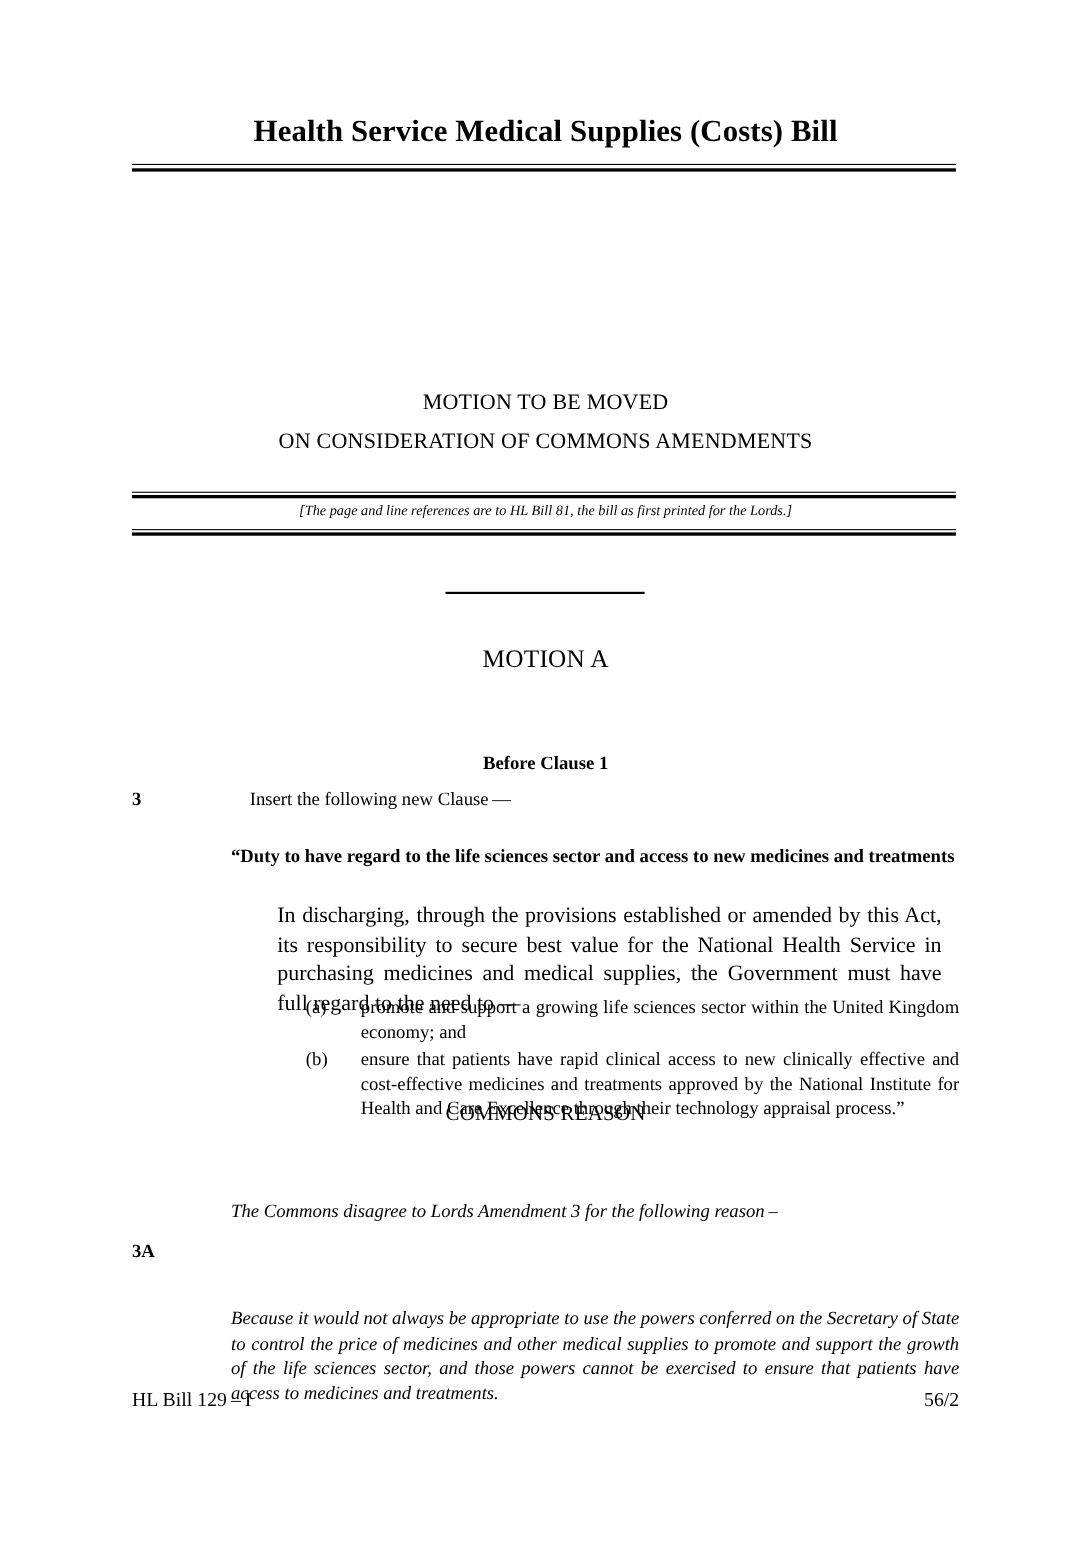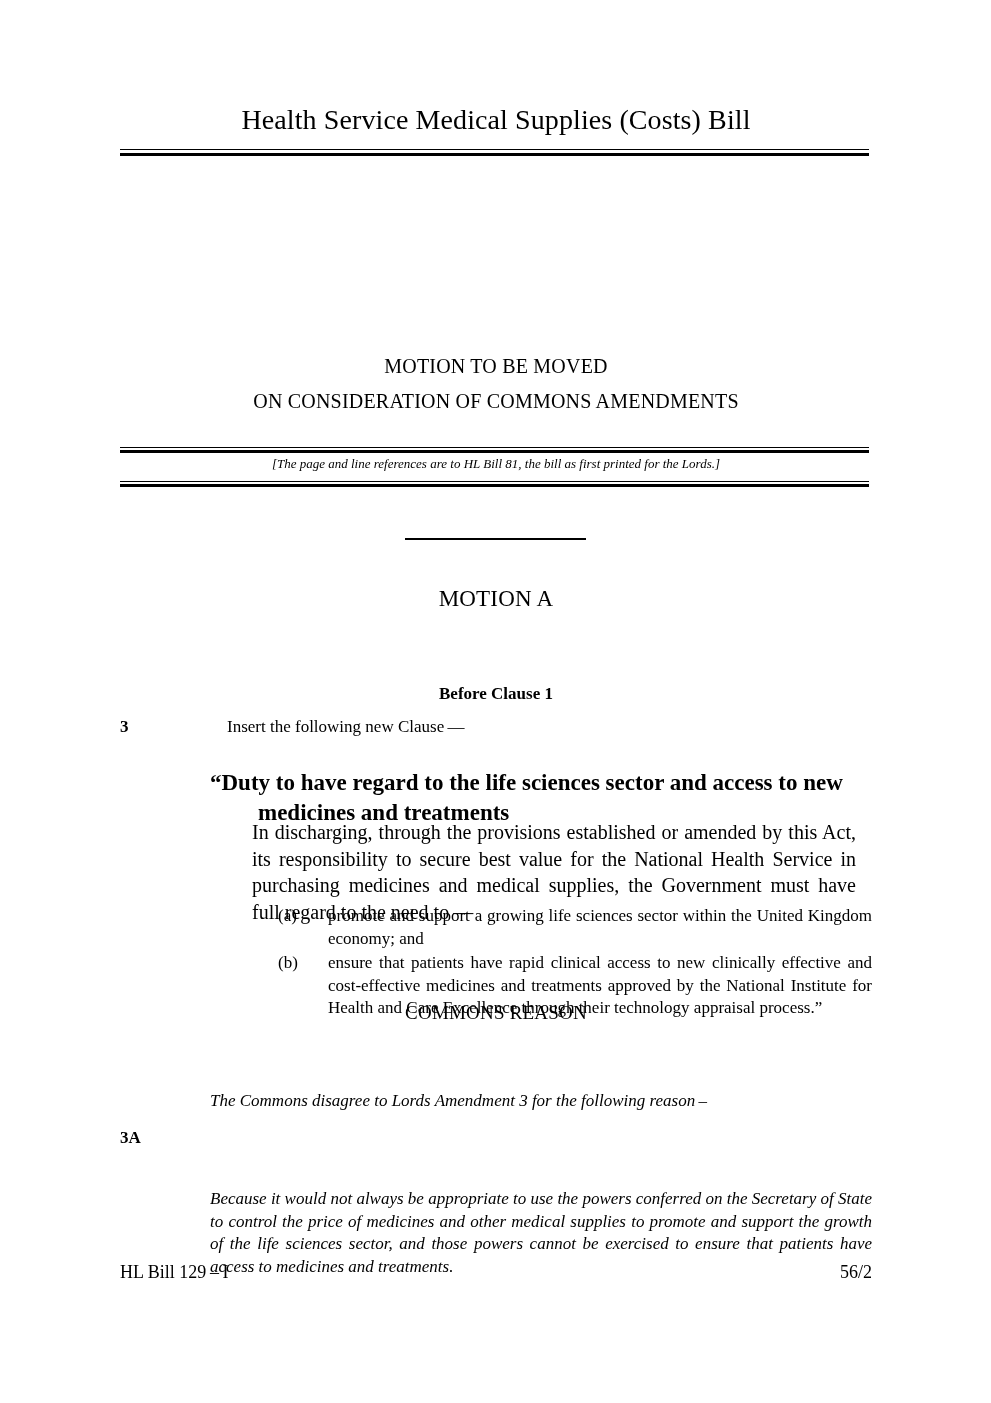--- a/index.html
+++ b/index.html
@@ -25,21 +25,21 @@
   }
 
   
   .doc-title {
     position: absolute;
     left: 120px;
     top: 104px;
     width: 752px;
     text-align: center;
     font-size: 28px;
-    font-weight: normal;
+    font-weight: bold;
     letter-spacing: 0.1px;
     line-height: 1.15;
   }
 
   
   .rule-pair {
     position: absolute;
     left: 120px;
     width: 749px;
   }
@@ -135,21 +135,21 @@
     top: 717px;
     font-size: 17px;
     margin-left: 17px;
   }
 
   .clause-heading {
     position: absolute;
     left: 210px;
     top: 768px;
     width: 662px;
-    font-size: 23px;
+    font-size: 17px;
     font-weight: bold;
     line-height: 1.32;
     text-indent: 0;
     padding-left: 48px;
   }
   .clause-heading .hang {
     margin-left: -48px;
   }
 
   .clause-body {

